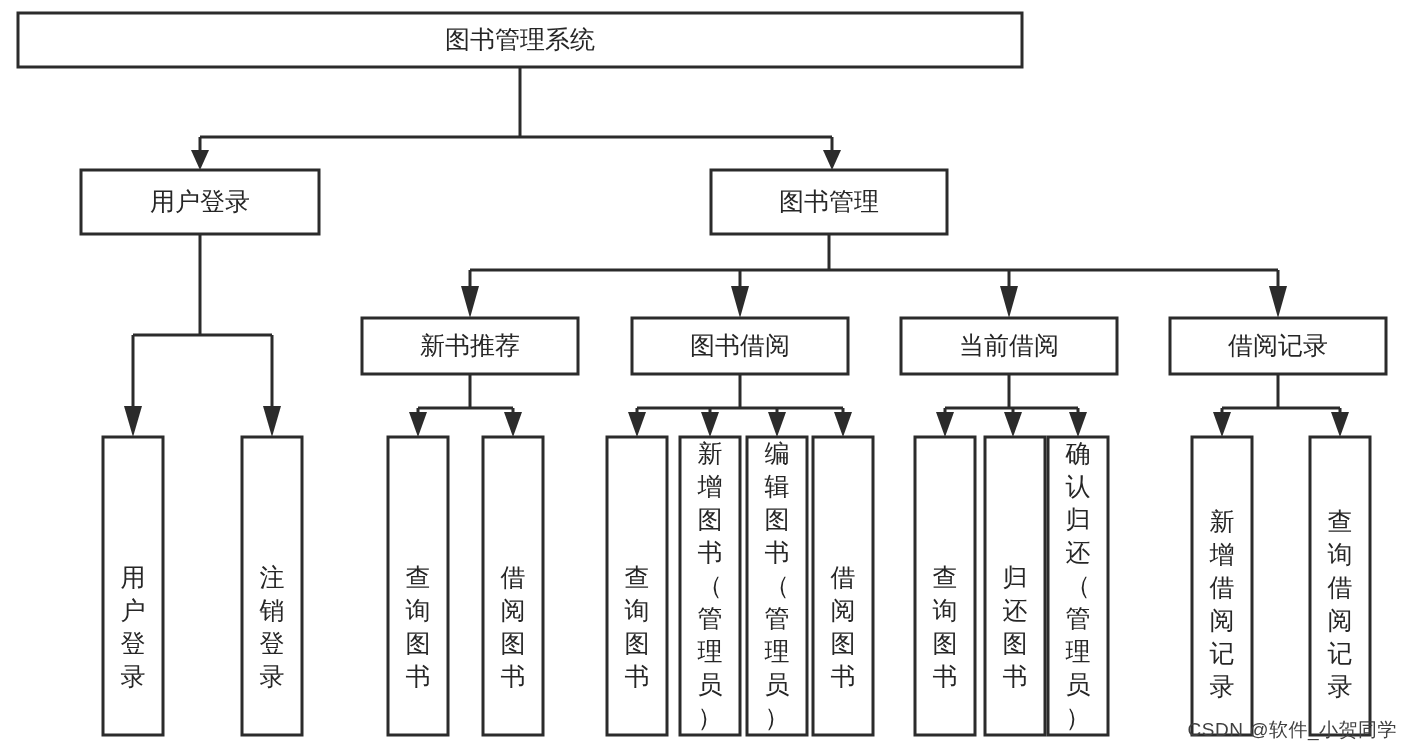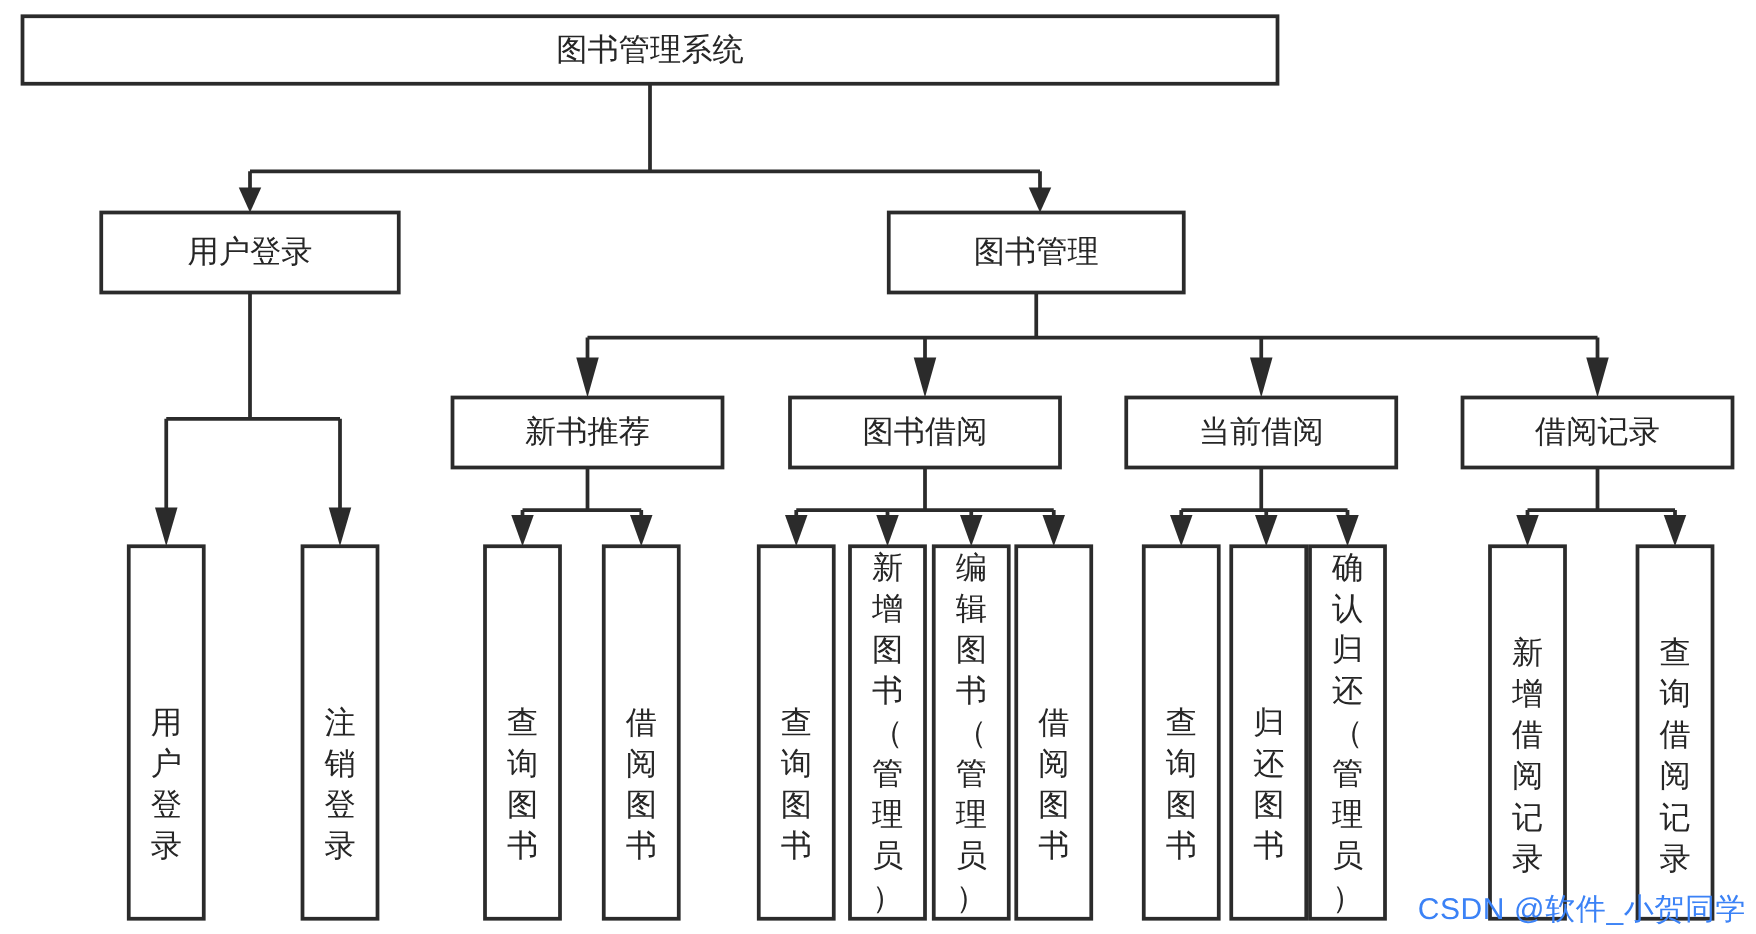--- a/index.html
+++ b/index.html
@@ -51,22 +51,22 @@
   }
   .arrow-head {
     fill: #2b2b2b;
     stroke: none;
   }
   .watermark-text {
     position: absolute;
     right: 8px;
     bottom: 4px;
     font-family: "Liberation Sans", "DejaVu Sans", sans-serif;
-    font-size: 24px;
-    color: #3b82f6;
+    font-size: 19px;
+    color: #404040;
     white-space: nowrap;
     letter-spacing: 0.5px;
     pointer-events: none;
   }
 </style>
 </head>
 <body>
 
 <div id="diagram-root">
   <svg class="diagram-canvas" viewBox="0 0 1405 747" xmlns="http://www.w3.org/2000/svg">

